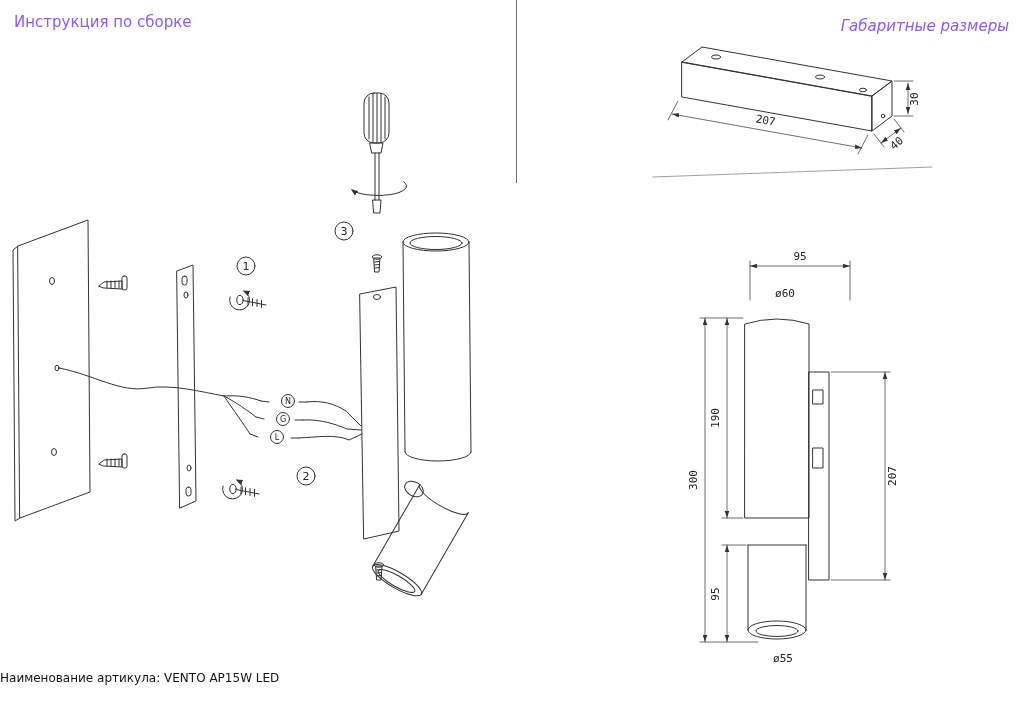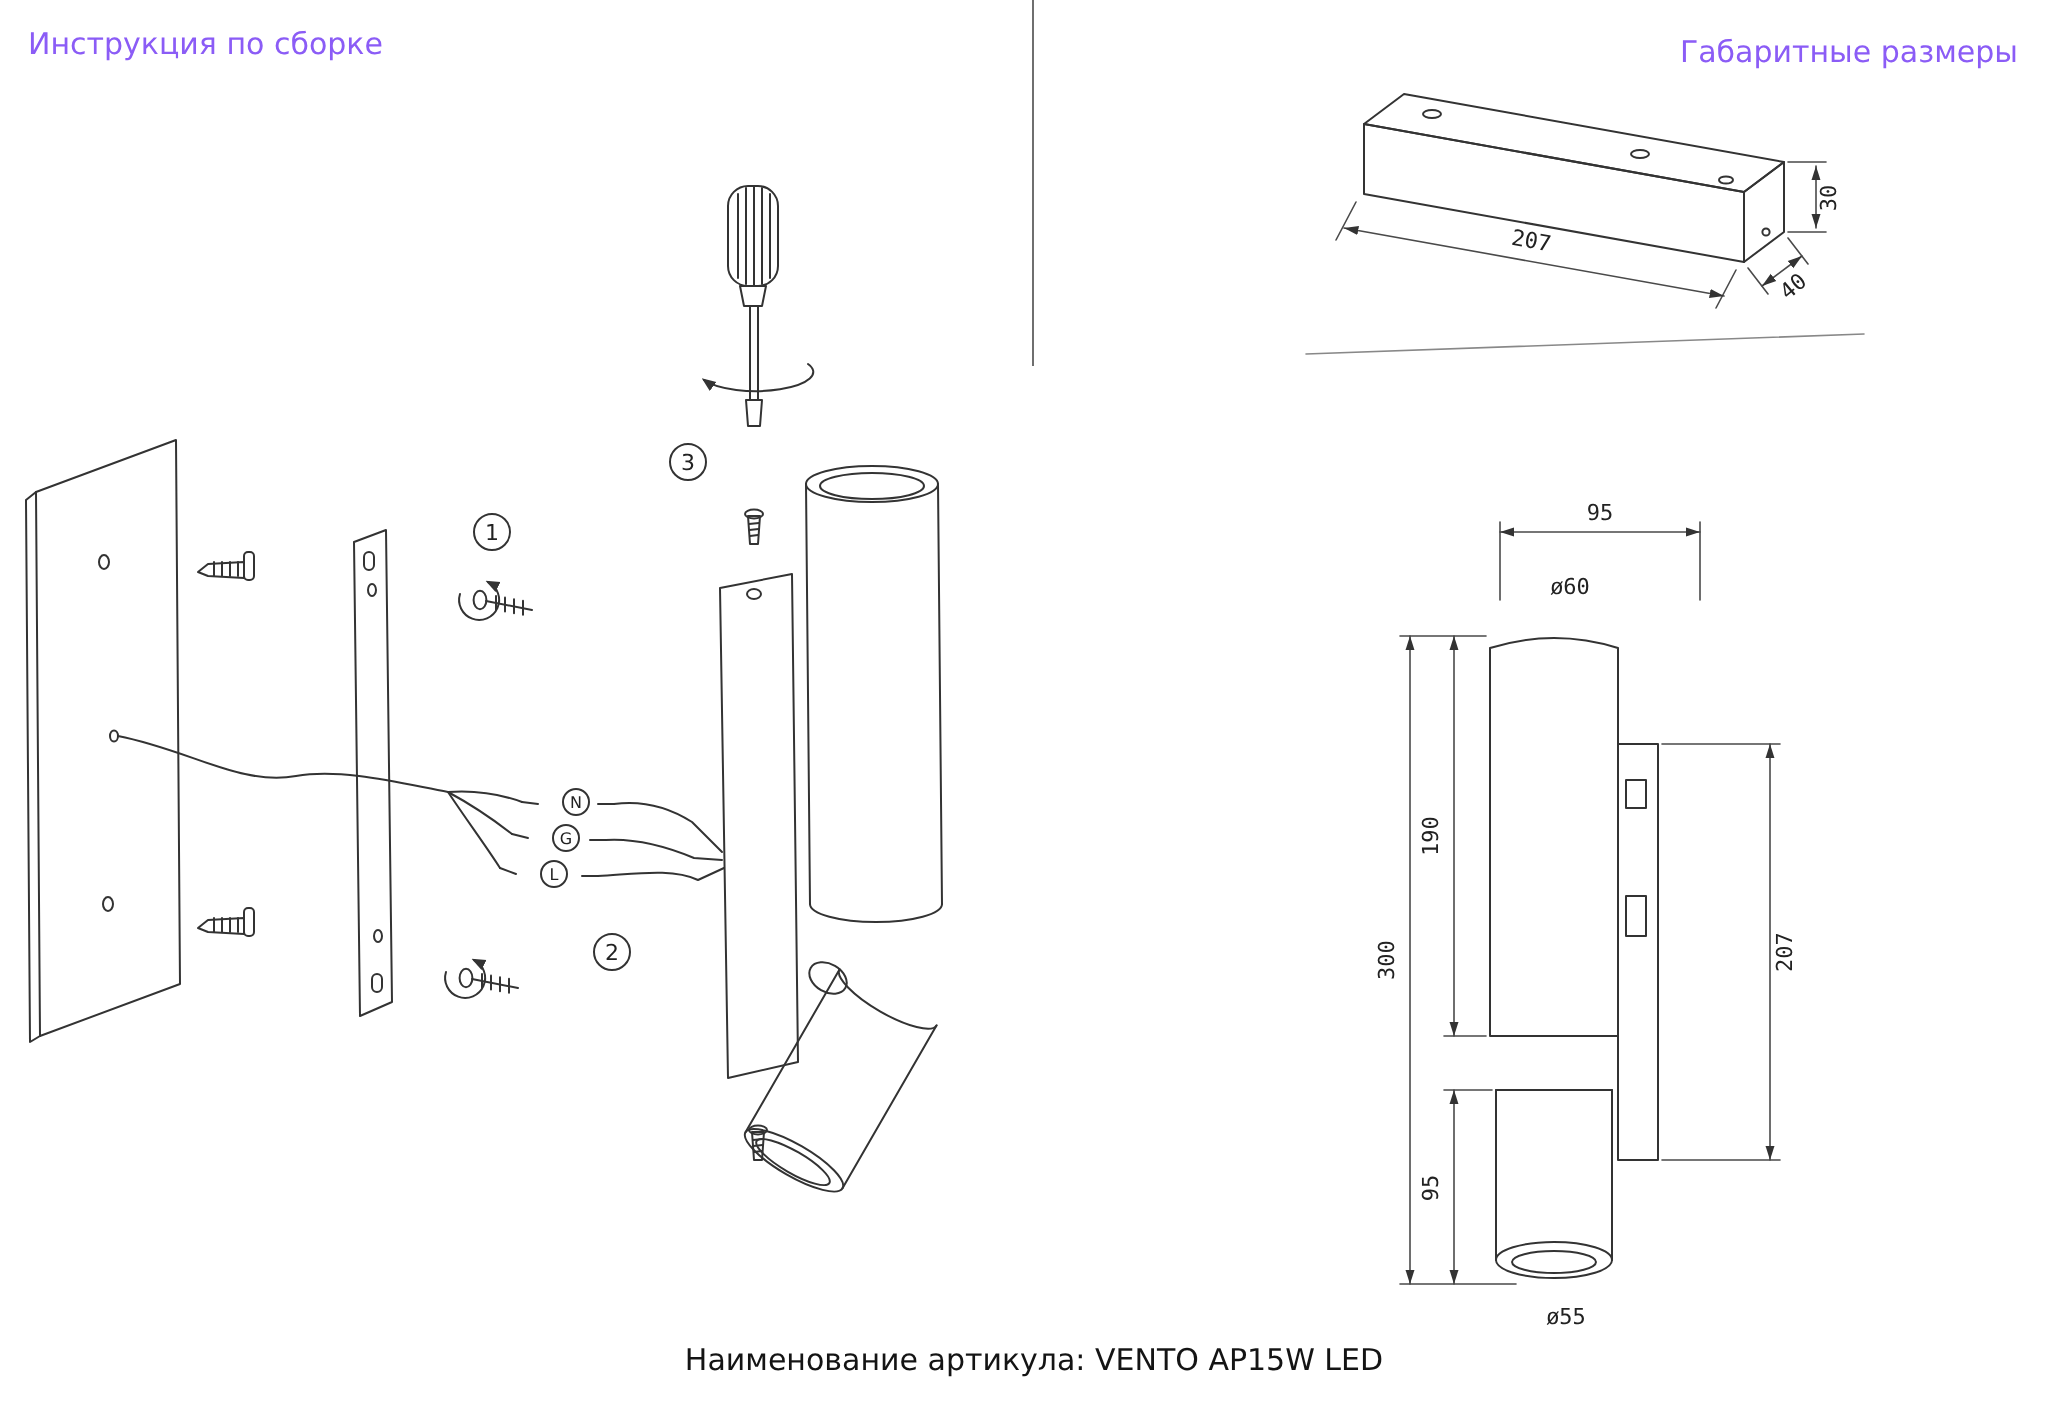--- a/index.html
+++ b/index.html
@@ -3,24 +3,24 @@
 <meta charset="utf-8">
 <style>
   * { margin:0; padding:0; box-sizing:border-box; }
   html,body { background:#fff; }
   body {
     width:1034px; height:713px; position:relative; overflow:hidden;
     font-family:"DejaVu Sans", sans-serif; color:#111;
   }
   .title { position:absolute; font-size:15px; color:#8b5cf6; }
   .title-left { left:14px; top:13px; }
-  .title-right { right:25px; top:17px; }
+  .title-right { right:25px; top:17px;font-style:italic; }
   .footer {
     position:absolute; left:0; right:0; top:671px;
-    text-align:center; font-size:15px; color:#141414;
+    font-size:12px; color:#141414;
   }
   .vdiv { position:absolute; left:516px; top:0; width:1px; height:183px; background:#6f6f6f; }
   svg.art { position:absolute; left:0; top:0; }
   .dim line { stroke:#4a4a4a; stroke-width:0.8; fill:none; }
   text.dimtxt { font:11px "DejaVu Sans Mono", monospace; fill:#222; stroke:none; }
   text.badge { font:11px "DejaVu Sans", sans-serif; fill:#222; stroke:none; }
   text.wlabel { font:8px "DejaVu Sans", sans-serif; fill:#222; stroke:none; }
 </style>
 </head>
 <body>

